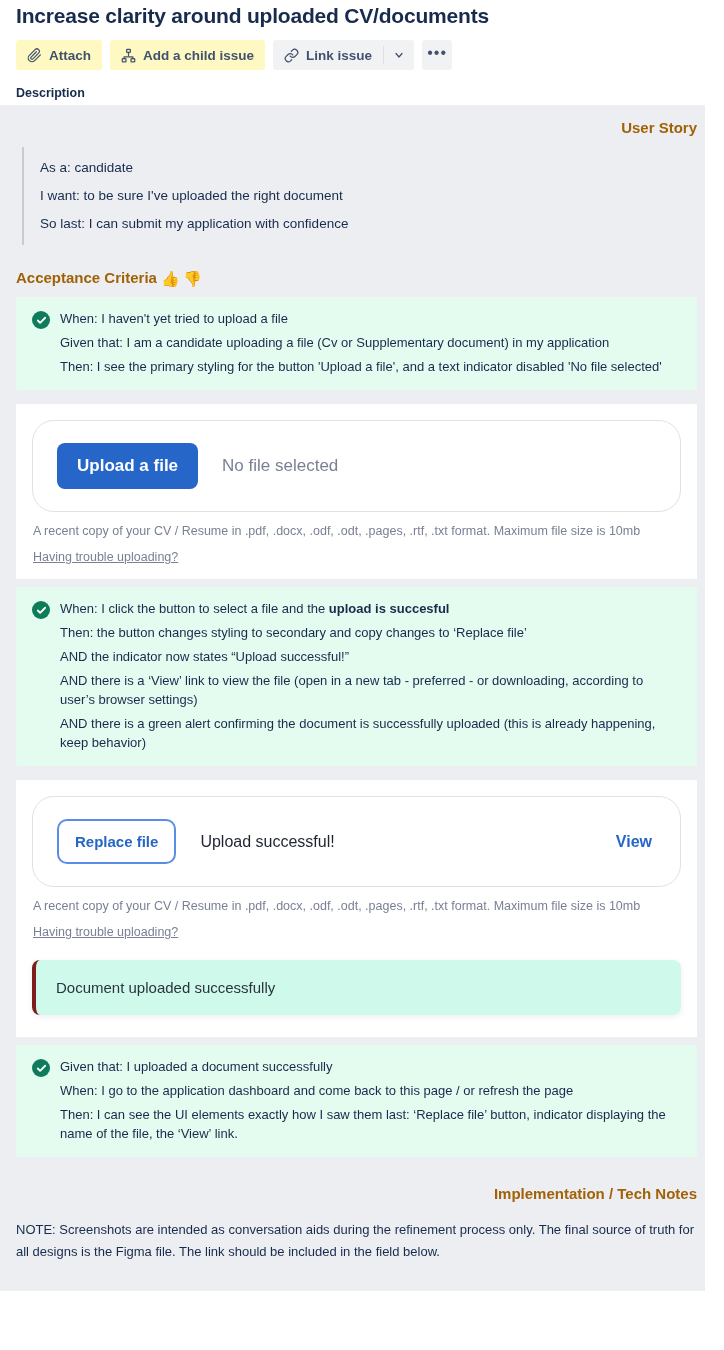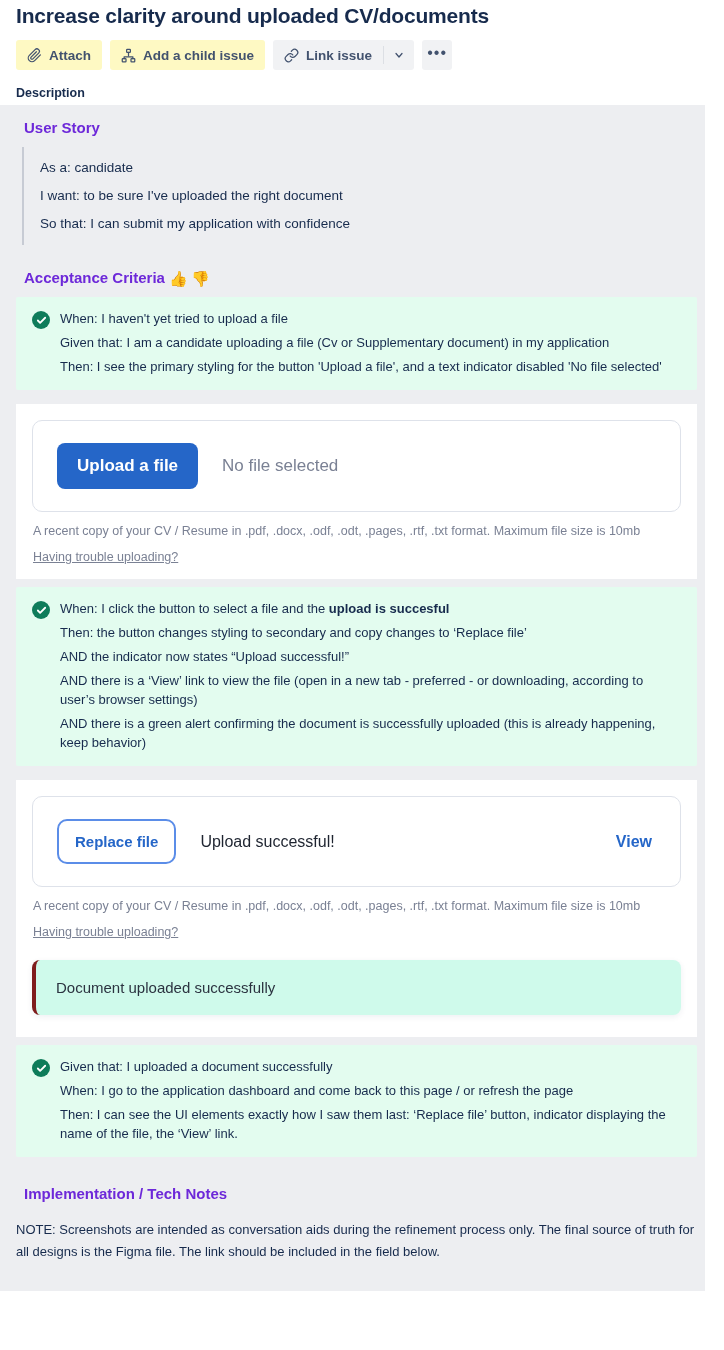--- a/index.html
+++ b/index.html
@@ -82,23 +82,24 @@
     background: #EDEEF1;
     margin: 0;
     padding: 6px 0 10px 0;
     width: 705px;
   }
   .desc .inner { padding: 0 8px 0 16px; }
 
   h3.blk {
     font-size: 15px;
     font-weight: 700;
-    color: #6d28d9;
-    margin: 6px 0 6px 8px;
+    color: #a16207;
+    margin: 6px 0 6px 0;
     line-height: 22px;
+    text-align: right;
   }
   h3.ac { margin-top: 22px; display:flex; align-items:center; gap:4px;}
   .emoji { font-size: 15px; line-height: 1; }
 
   .quote {
     border-left: 2px solid #C7CBD4;
     padding: 12px 0 12px 16px;
     margin: 8px 0 4px 6px;
   }
   .quote p {
@@ -138,21 +139,21 @@
 
   
   .shot {
     background: #ffffff;
     margin: 14px 0 0 0;
     padding: 16px 16px 14px 16px;
   }
 
   .uploader {
     border: 1px solid #DEE2EA;
-    border-radius: 10px;
+    border-radius: 22px;
     padding: 22px 24px;
     display: flex;
     align-items: center;
     background: #fff;
   }
   .btn-primary {
     background: #2566C8;
     color: #ffffff;
     border: none;
     border-radius: 8px;
@@ -282,21 +283,21 @@
   <div class="section-label">Description</div>
 
   <div class="desc">
     <div class="inner">
 
       <h3 class="blk">User Story</h3>
 
       <blockquote class="quote">
         <p>As a: candidate</p>
         <p>I want: to be sure I've uploaded the right document</p>
-        <p>So that: I can submit my application with confidence</p>
+        <p>So last: I can submit my application with confidence</p>
       </blockquote>
 
       <h3 class="blk ac">
         <span>Acceptance Criteria</span>
         <span class="emoji">👍</span>
         <span class="emoji">👎</span>
       </h3>
 
       <div class="ac-panel">
         <span class="check-icon">

